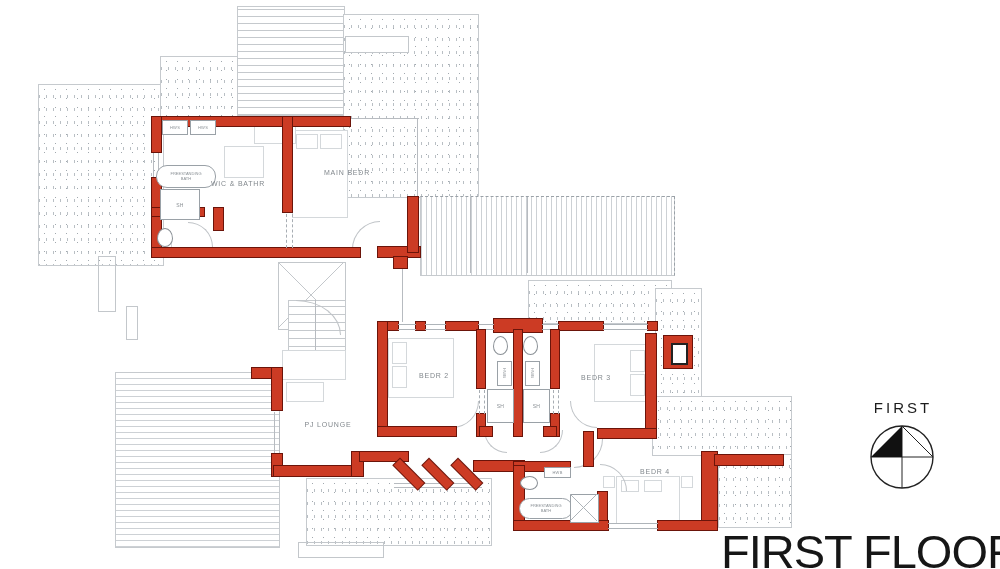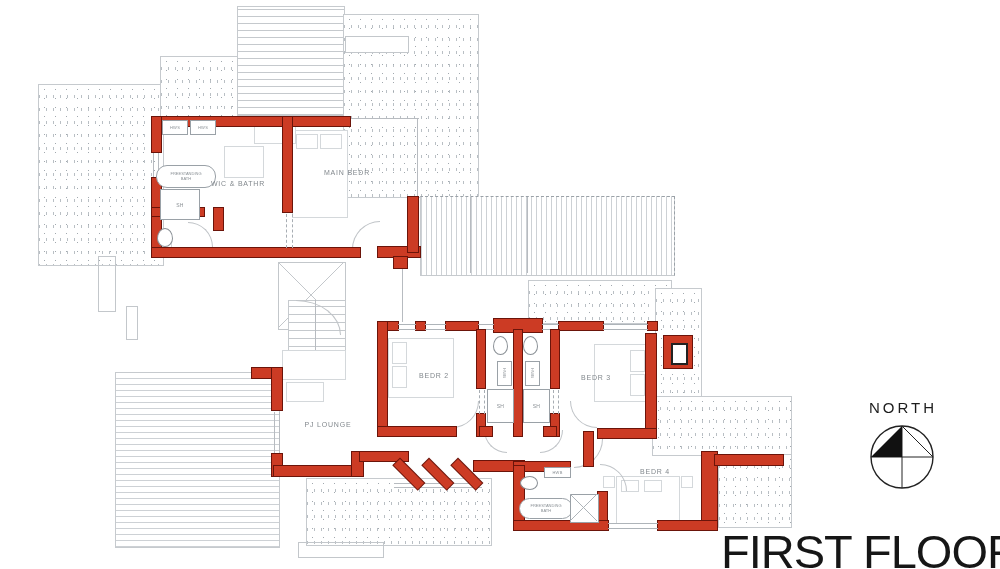--- a/index.html
+++ b/index.html
@@ -217,21 +217,21 @@
     <line x1="27" y1="0" x2="0" y2="27" stroke="#aeb4b9" stroke-width="1"></line>
   </svg>
 
   <div class="lab" style="left:238px;top:183px;">WIC &amp; BATHR</div>
   <div class="lab" style="left:347px;top:172px;">MAIN BEDR</div>
   <div class="lab" style="left:328px;top:424px;">PJ LOUNGE</div>
   <div class="lab" style="left:434px;top:375px;">BEDR 2</div>
   <div class="lab" style="left:596px;top:377px;">BEDR 3</div>
   <div class="lab" style="left:655px;top:471px;">BEDR 4</div>
 
-  <div id="north-label">NORTH</div>
+  <div id="north-label">FIRST</div>
   <svg style="left:869px;top:424px;" width="66" height="66" viewBox="0 0 66 66">
     <circle cx="33" cy="33" r="31" fill="none" stroke="#222" stroke-width="1.4"></circle>
     <line x1="33" y1="2" x2="33" y2="64" stroke="#222" stroke-width="1"></line>
     <line x1="2" y1="33" x2="64" y2="33" stroke="#222" stroke-width="1"></line>
     <line x1="33" y1="2" x2="64" y2="33" stroke="#222" stroke-width="1"></line>
     <polygon points="33,2 2,33 33,33" fill="#111"></polygon>
   </svg>
 
   <div id="title">FIRST FLOOR</div>
 

